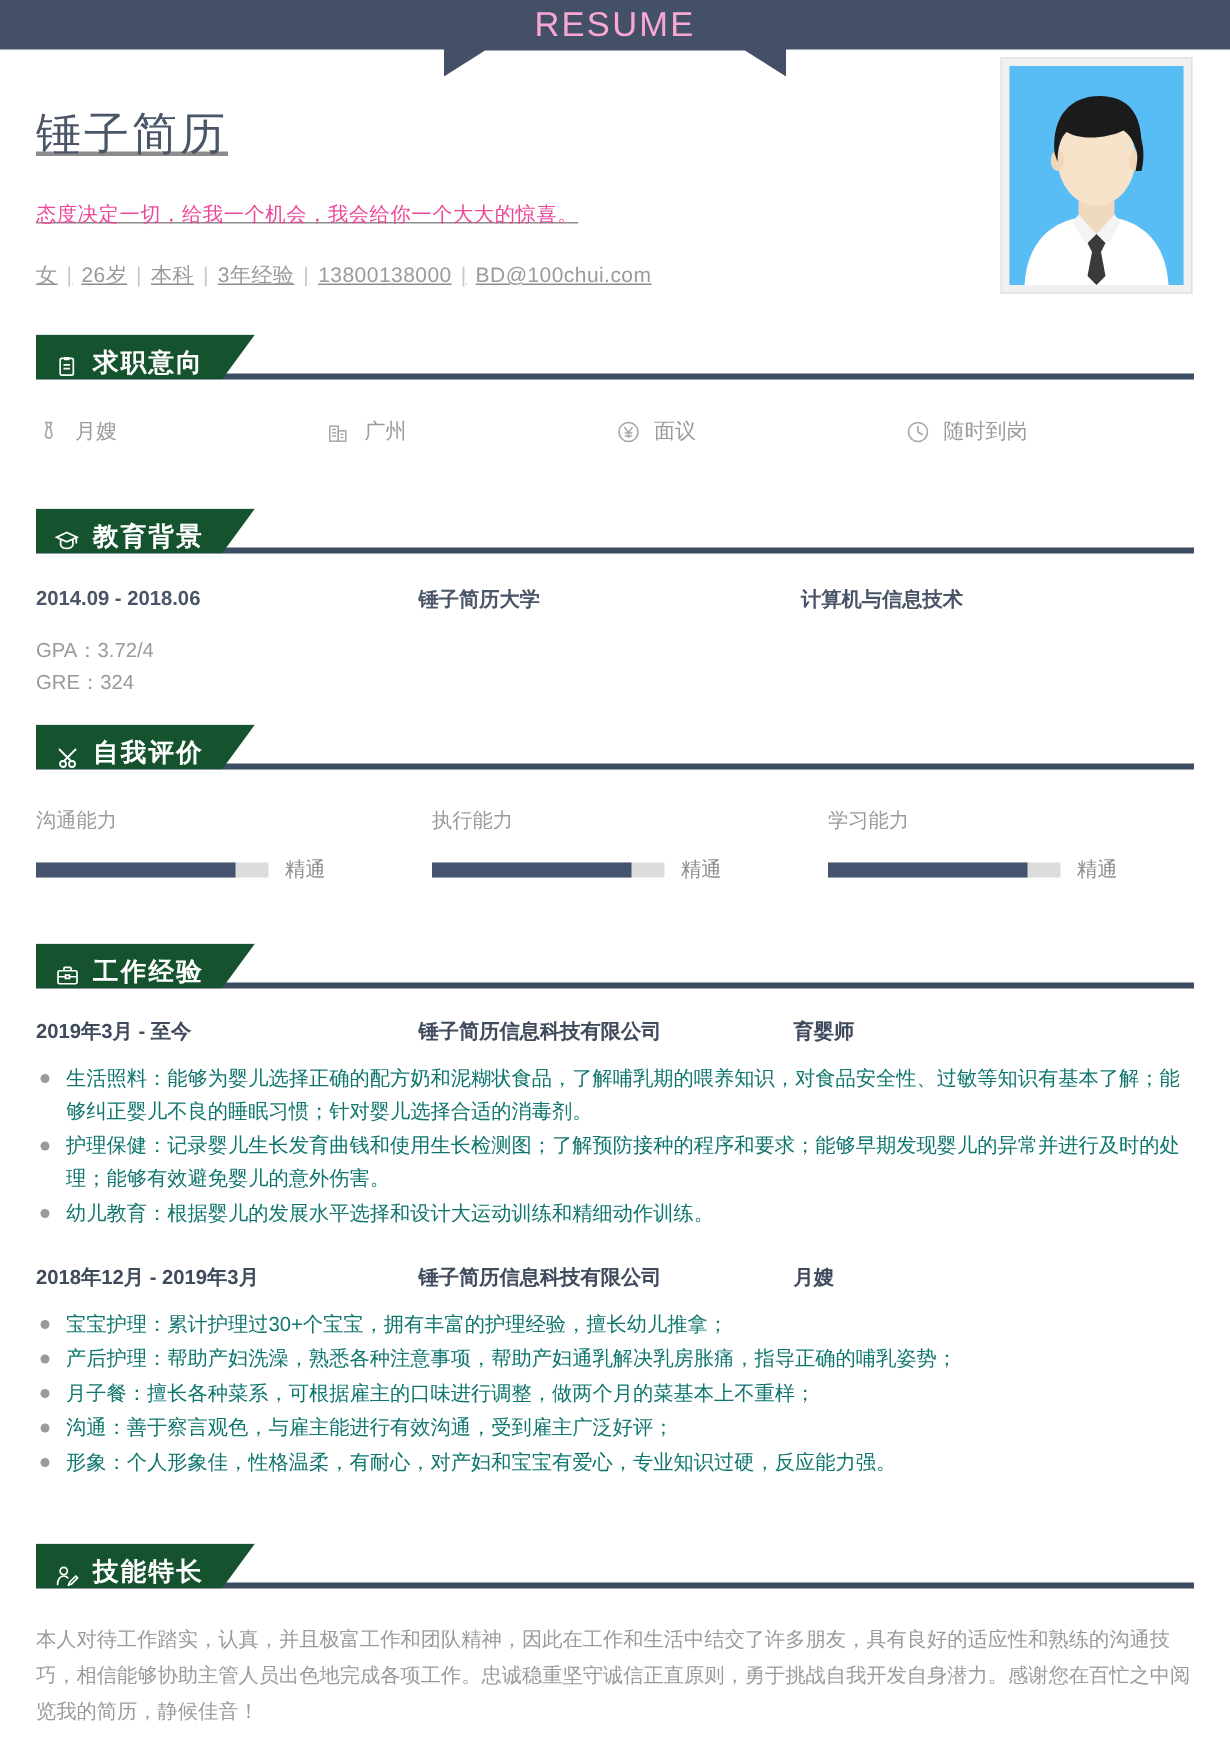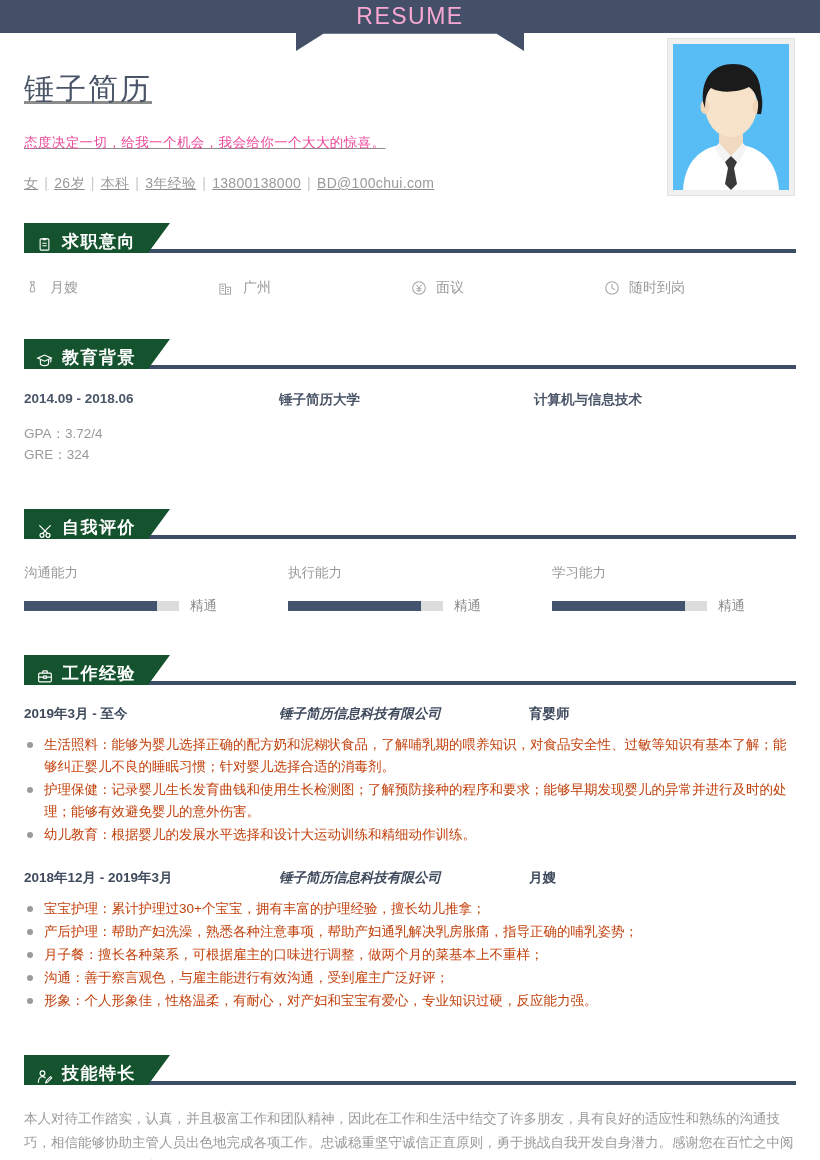--- a/index.html
+++ b/index.html
@@ -145,21 +145,21 @@
     gap: 9px;
     font-size: 14px;
     color: #9a9a9a;
   }
   .intent-item .ii-icon {
     width: 17px; height: 17px;
     display: inline-flex; align-items: center; justify-content: center;
   }
 
   
-  .edu-block { padding-top: 22px; margin-bottom: 44px; }
+  .edu-block { padding-top: 22px; margin-bottom: 18px; }
   .edu-line {
     display: flex;
     font-size: 13.5px;
     font-weight: bold;
     color: #4a5568;
     margin-bottom: 14px;
   }
   .edu-line .c1 { width: 255px; }
   .edu-line .c2 { width: 255px; }
   .edu-sub {
@@ -206,28 +206,28 @@
   
   .work-block { padding-top: 20px; }
   .work-head {
     display: flex;
     font-size: 13.5px;
     font-weight: bold;
     color: #3f4a5c;
     margin-bottom: 11px;
   }
   .work-head .w1 { width: 255px; }
-  .work-head .w2 { width: 250px; font-style: italic; }
+  .work-head .w2 { width: 250px; }
   .bullets { list-style: none; }
   .bullets li {
     position: relative;
     padding-left: 20px;
     font-size: 13.5px;
     line-height: 22px;
-    color: #c2410c;
+    color: #0f766e;
     margin-bottom: 1px;
   }
   .bullets li::before {
     content: "";
     position: absolute;
     left: 3px;
     top: 8px;
     width: 6px; height: 6px;
     border-radius: 50%;
     background: #9a9a9a;

